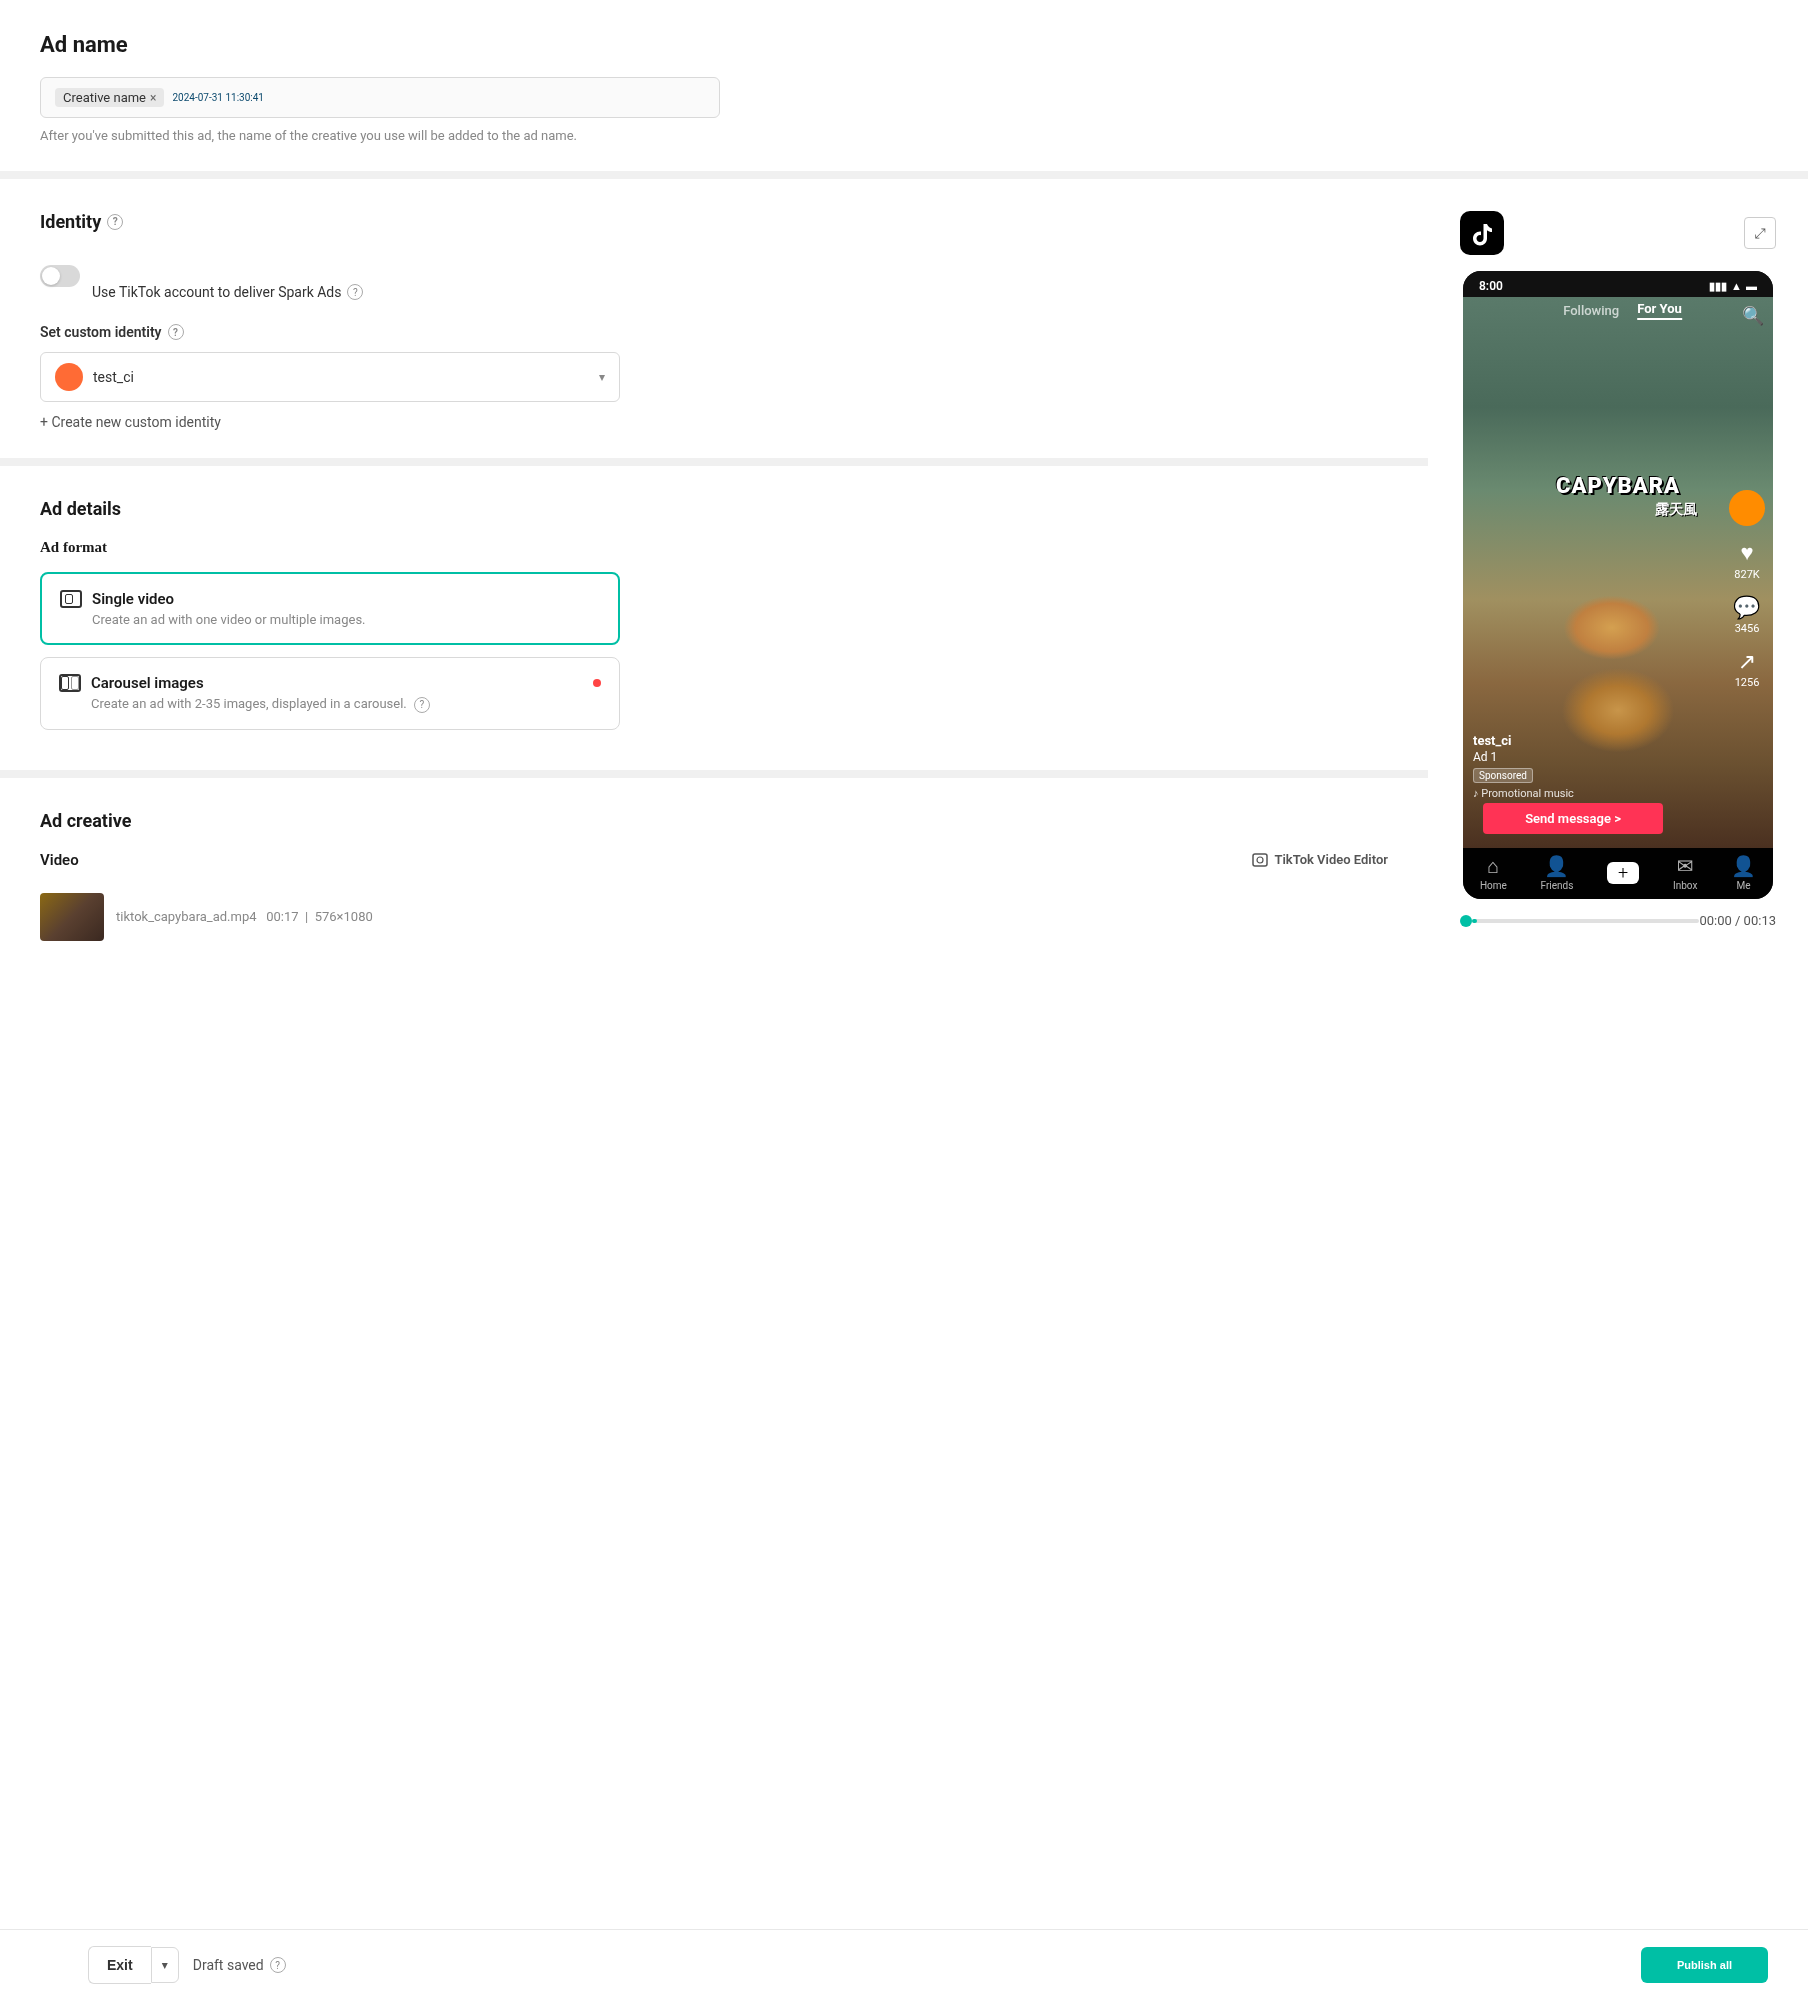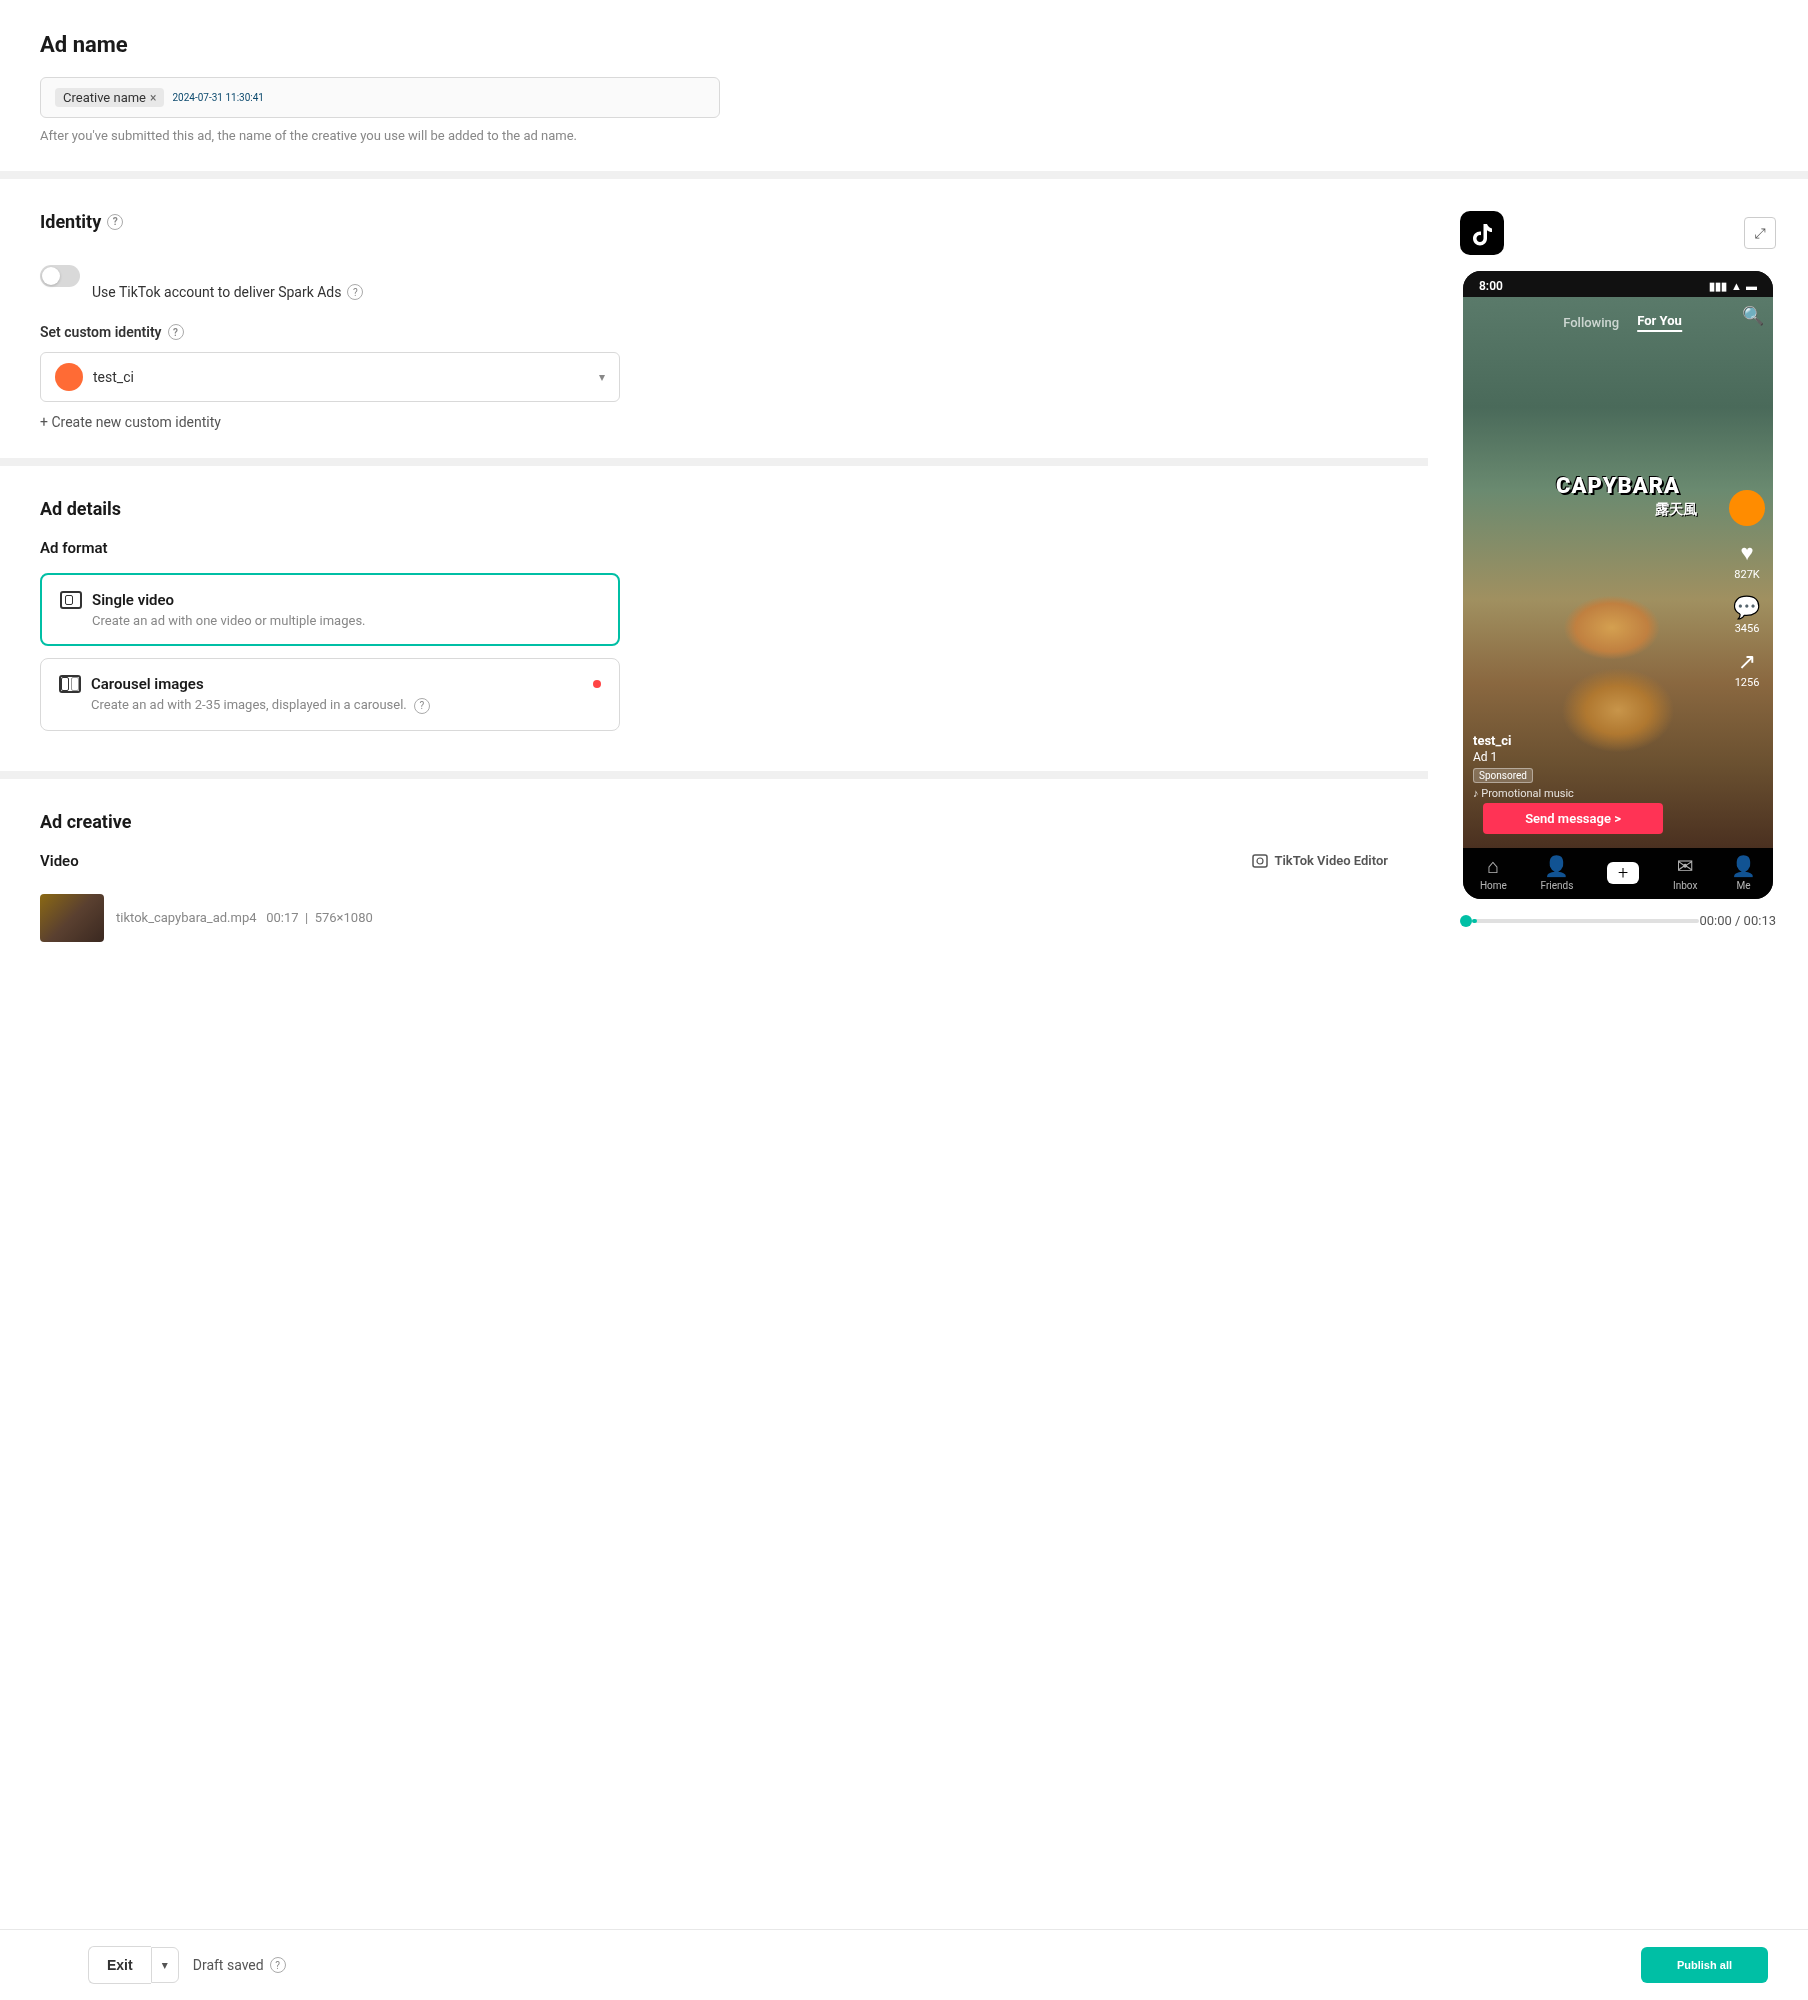--- a/index.html
+++ b/index.html
@@ -195,20 +195,21 @@
     .ad-details-section {
       padding: 32px 40px 28px 40px;
       background: #fff;
       border-bottom: 8px solid #f0f0f0;
     }
     .ad-format-label {
       font-size: 15px;
       font-weight: 600;
       margin-bottom: 16px;
       color: #1a1a1a;
+      font-family: Liberation Serif, serif;
     }
     .format-option {
       border: 1.5px solid #d9d9d9;
       border-radius: 8px;
       padding: 16px 18px;
       max-width: 580px;
       margin-bottom: 12px;
       cursor: pointer;
       background: #fff;
     }
@@ -390,21 +391,21 @@
       position: absolute;
       top: 37%;
       left: 62%;
       font-size: 14px;
       font-weight: 700;
       color: #fff;
       text-shadow: 1px 1px 0 #000;
     }
     .following-foryou {
       position: absolute;
-      top: 16px;
+      top: 4px;
       left: 50%;
       transform: translateX(-50%);
       display: flex;
       align-items: center;
       gap: 18px;
       color: rgba(255,255,255,0.7);
       font-size: 13px;
       font-weight: 500;
       padding-left: 9px;
     }

